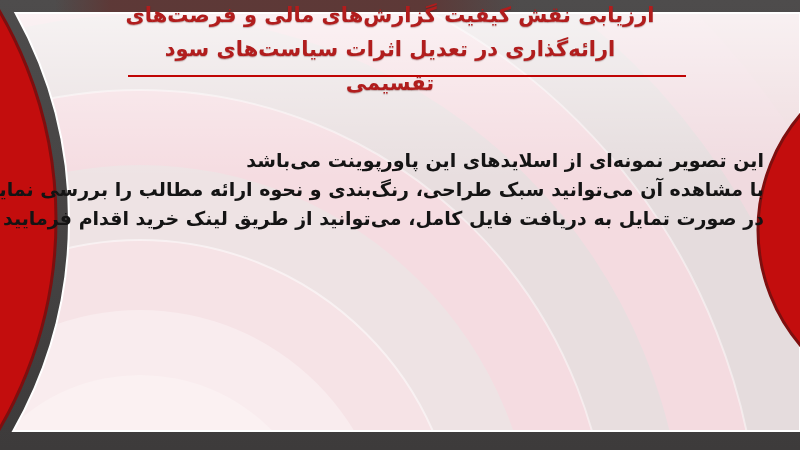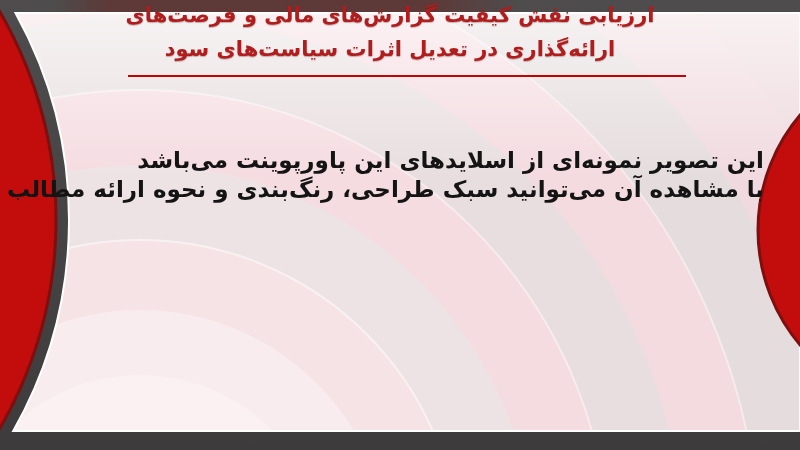--- a/index.html
+++ b/index.html
@@ -20,21 +20,21 @@
     z-index:3;
   }
   .title-line { white-space:nowrap; }
   .divider {
     position:absolute; top:75px; left:128px; width:558px; height:2px;
     background:#c00404; z-index:2;
   }
   .body-block {
     position:absolute; top:146px; right:36px; width:730px;
     text-align:right; direction:rtl;
-    font-weight:bold; font-size:23px; line-height:29px;
+    font-weight:bold; font-size:19px; line-height:29px;
     color:#141414; z-index:3;
   }
   .body-line { white-space:nowrap; }
 </style>
 </head>
 <body>
 
 <div class="slide">
 
   <svg width="800" height="450" viewBox="0 0 800 450">
@@ -81,20 +81,22 @@
     <path d="M 15.5 13 L 800 13 L 800 431 L 13.2 431 A 427 427 0 0 0 15.5 13 Z" fill="none" stroke="#ffffff" stroke-width="2"></path>
 
     <circle cx="936" cy="230" r="178" stroke="#7e0f0f" stroke-width="3" fill="#c30d0d"></circle>
   </svg>
 
   <div class="divider"></div>
 
   <div class="title-block" dir="rtl">
     <div class="title-line">ارزیابی نقش کیفیت گزارش‌های مالی و فرصت‌های</div>
     <div class="title-line">ارائه‌گذاری در تعدیل اثرات سیاست‌های سود</div>
+    <div class="title-line">تقسیمی</div>
   </div>
 
   <div class="body-block" dir="rtl">
     <div class="body-line">این تصویر نمونه‌ای از اسلایدهای این پاورپوینت می‌باشد</div>
     <div class="body-line">با مشاهده آن می‌توانید سبک طراحی، رنگ‌بندی و نحوه ارائه مطالب را بررسی نمایید</div>
+    <div class="body-line">در صورت تمایل به دریافت فایل کامل، می‌توانید از طریق لینک خرید اقدام فرمایید</div>
   </div>
 
 </div>
 
 </body></html>

